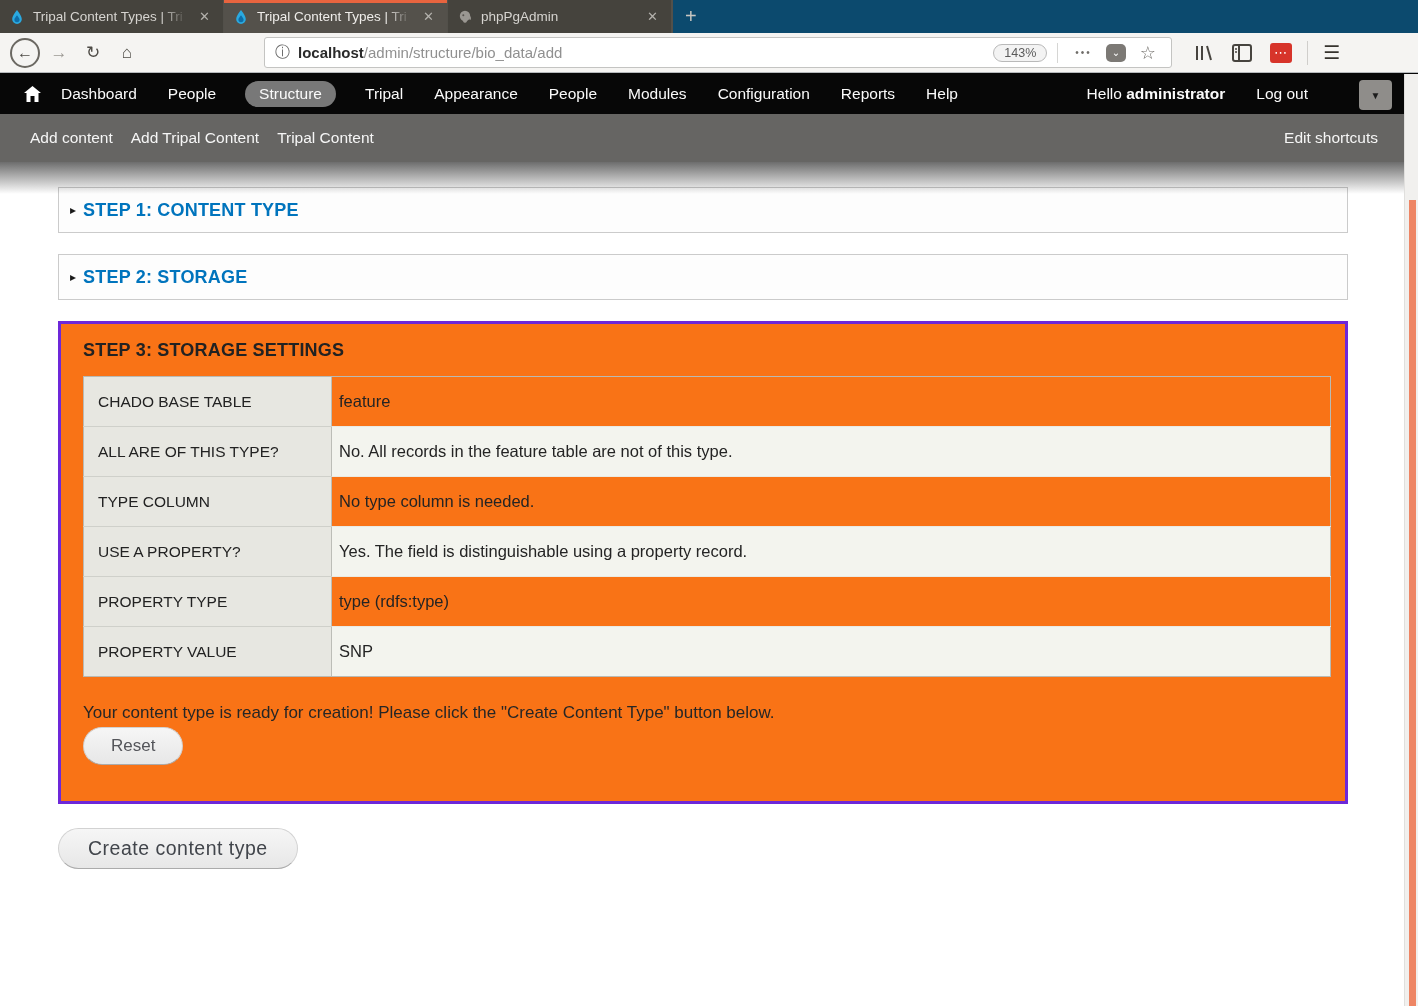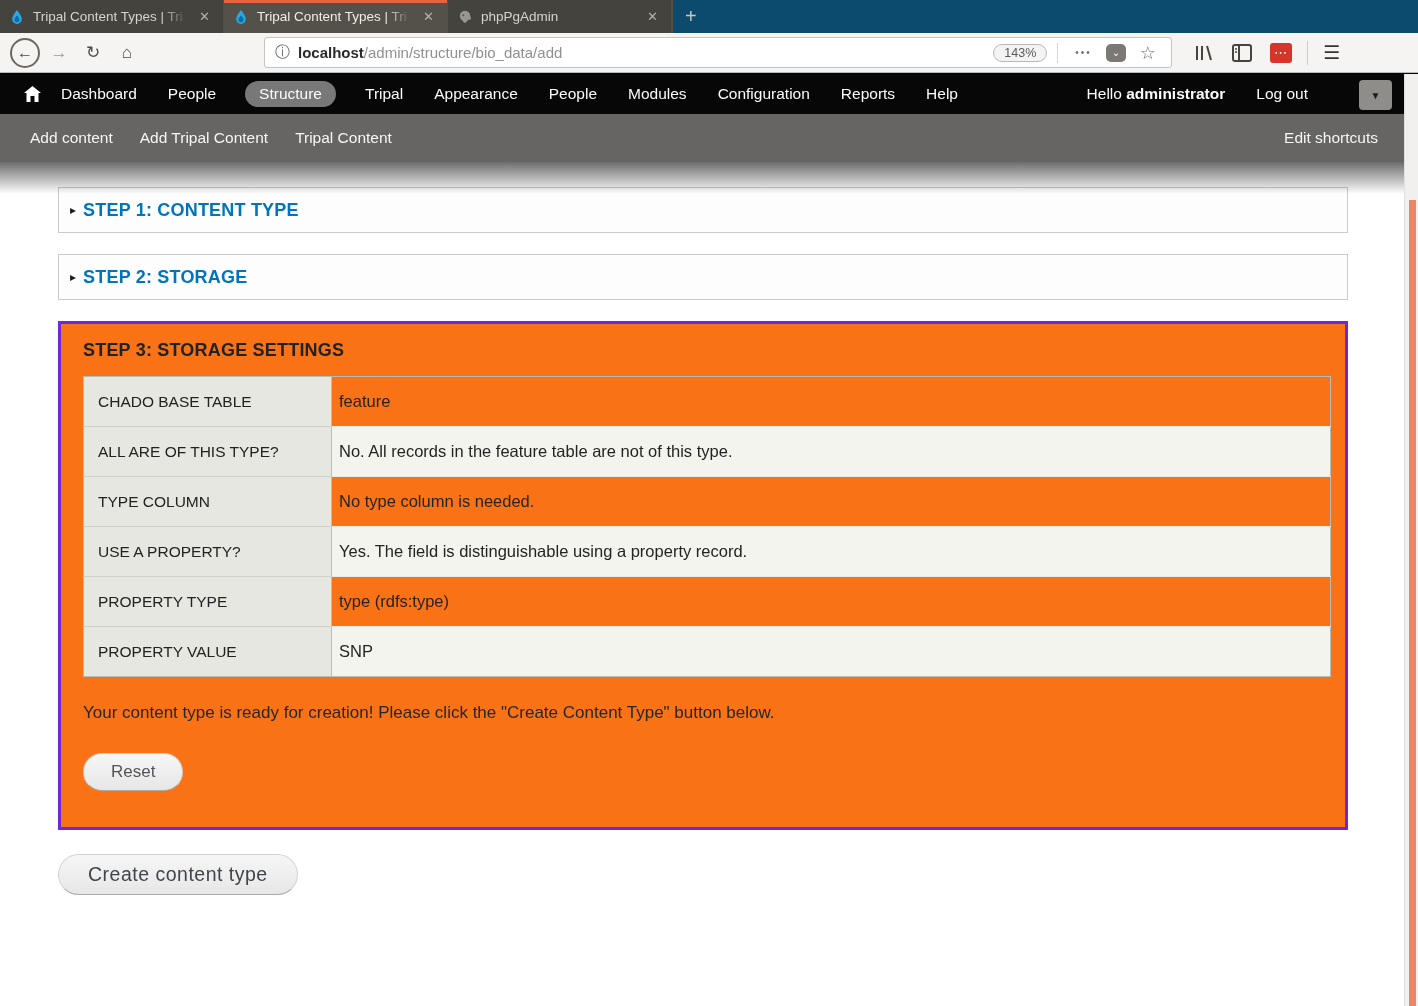--- a/index.html
+++ b/index.html
@@ -57,21 +57,21 @@
   .admin-item.active-pill { background:#787878; border-radius:13px; padding:4px 14px; }
   .admin-right { margin-left:auto; margin-right:108px; display:flex; align-items:center; gap:29px; }
   .admin-greeting b { font-weight:700; }
   .toolbar-toggle { position:absolute; right:26px; top:7px; width:33px; height:30px; background:#8f8d8a;
                     border-radius:4px; display:flex; align-items:center; justify-content:center;
                     color:#1c1c1c; font-size:10px; }
 
   
   .shortcut-bar { height:48px; background:#666563; display:flex; align-items:center; color:#f6f6f6;
                   font-size:15.5px; padding:0 40px 0 30px; }
-  .shortcut-items { display:flex; gap:27px; }
+  .shortcut-items { display:flex; gap:18px; }
   .shortcut-edit { margin-left:auto; }
 
   
   .page { position:relative; height:843px; background:#fff; }
   .toolbar-shadow { position:absolute; top:0; left:0; right:14px; height:32px; pointer-events:none;
                     background:linear-gradient(to bottom, rgba(20,20,20,0.62), rgba(255,255,255,0)); z-index:5; }
   .content { padding:25px 0 0 58px; width:1348px; }
 
   .fieldset-collapsed { width:1290px; height:46px; border:1px solid #cbcbcb; background:#fdfdfd;
                         display:flex; align-items:center; padding-left:11px; margin-bottom:21px; }
@@ -86,21 +86,21 @@
                      text-align:left; font-weight:400; font-size:15.5px; color:#222; padding:15px 10px 15px 14px; }
   table.storage td { font-size:16.5px; color:#242424; padding:15px 10px 15px 7px; border-bottom:1px solid #e9eae4; }
   table.storage tr:nth-child(even) td { background:#f3f4ee; }
   table.storage tr:last-child th, table.storage tr:last-child td { border-bottom:none; }
 
   .ready-text { margin-top:26px; font-size:17px; color:#262626; }
 
   .btn { display:inline-block; border-radius:20em; border:1px solid #d2d2d2; border-bottom-color:#ababab;
          background:linear-gradient(to bottom, #f6f6f6, #e7e7e7); color:#54555a; cursor:pointer;
          font-family:"Liberation Sans","DejaVu Sans",sans-serif; }
-  .btn-reset { margin-top:30px; font-size:17px; padding:8px 27px; }
+  .btn-reset { margin-top:4px; font-size:17px; padding:8px 27px; }
   .btn-create { margin-top:24px; font-size:19.5px; padding:8px 29px; color:#41454b; letter-spacing:0.5px; }
 
   
   .scrollbar-track { position:absolute; right:0; top:74px; bottom:0; width:14px; background:#f1f0ee;
                      border-left:1px solid #e0dfdd; }
   .scrollbar-thumb { position:absolute; left:4px; width:7px; top:126px; bottom:0; background:#ee8564; }
 </style>
 </head>
 <body>
 

